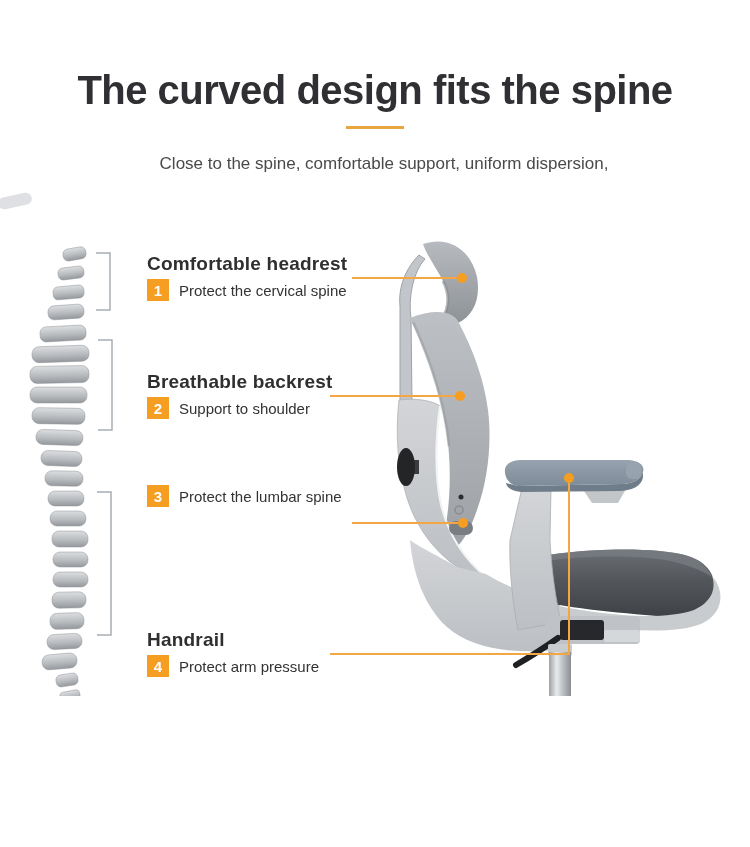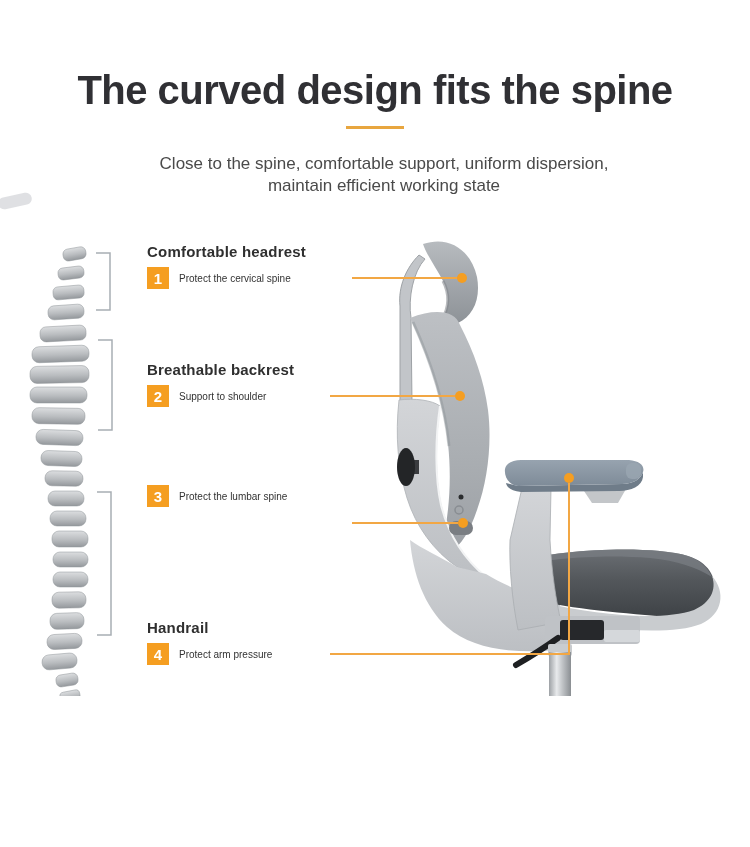--- a/index.html
+++ b/index.html
@@ -27,30 +27,30 @@
   .divider{
     position:absolute;top:126px;left:346px;width:58px;height:3px;
     background:var(--divider);
   }
   .subtitle{
     position:absolute;top:144px;left:0;width:750px;margin:9px;
     text-align:center;font-size:17px;line-height:22px;color:var(--body_text);
   }
   .feature{position:absolute;left:147px;}
   .feature h3{
-    margin:0 0 4px 0;font-size:15px;line-height:23px;font-weight:bold;
+    margin:12px 0 4px 0;font-size:19px;line-height:23px;font-weight:bold;
     color:var(--heading_text);letter-spacing:0.2px;
   }
   .feature .row{display:flex;align-items:center;gap:10px;height:22px;}
   .badge{
     width:22px;height:22px;background:var(--accent);color:var(--badge_text);
     font-size:15px;font-weight:bold;display:flex;align-items:center;justify-content:center;
     flex:0 0 22px;
   }
-  .desc{font-size:10px;color:var(--desc_text);white-space:nowrap;}
+  .desc{font-size:15px;color:var(--desc_text);white-space:nowrap;}
   .f1{top:240px;} .f2{top:358px;} .f3{top:485px;} .f4{top:616px;}
   .co-line{fill:none;stroke:var(--callout_line);stroke-width:2;}
   .co-dot{fill:var(--accent);}
 </style>
 </head>
 <body>
 
 <div class="page">
 
   <svg class="art" viewBox="0 0 750 847" aria-hidden="true">
@@ -232,21 +232,20 @@
       <circle class="co-dot" cx="463" cy="523" r="5"></circle>
       <path class="co-line" d="M330,654 L569,654 L569,483"></path>
       <circle class="co-dot" cx="569" cy="478" r="5"></circle>
     </g>
   </svg>
 
   <h1 class="title">The curved design fits the spine</h1>
   <div class="divider"></div>
   <p class="subtitle">
     <span>Close to the spine, comfortable support, uniform dispersion,</span><br>
-    <span>maintain efficient working state</span>
   </p>
 
   <div class="feature f1">
     <h3>Comfortable headrest</h3>
     <div class="row">
       <span class="badge">1</span>
       <span class="desc">Protect the cervical spine</span>
     </div>
   </div>
 

